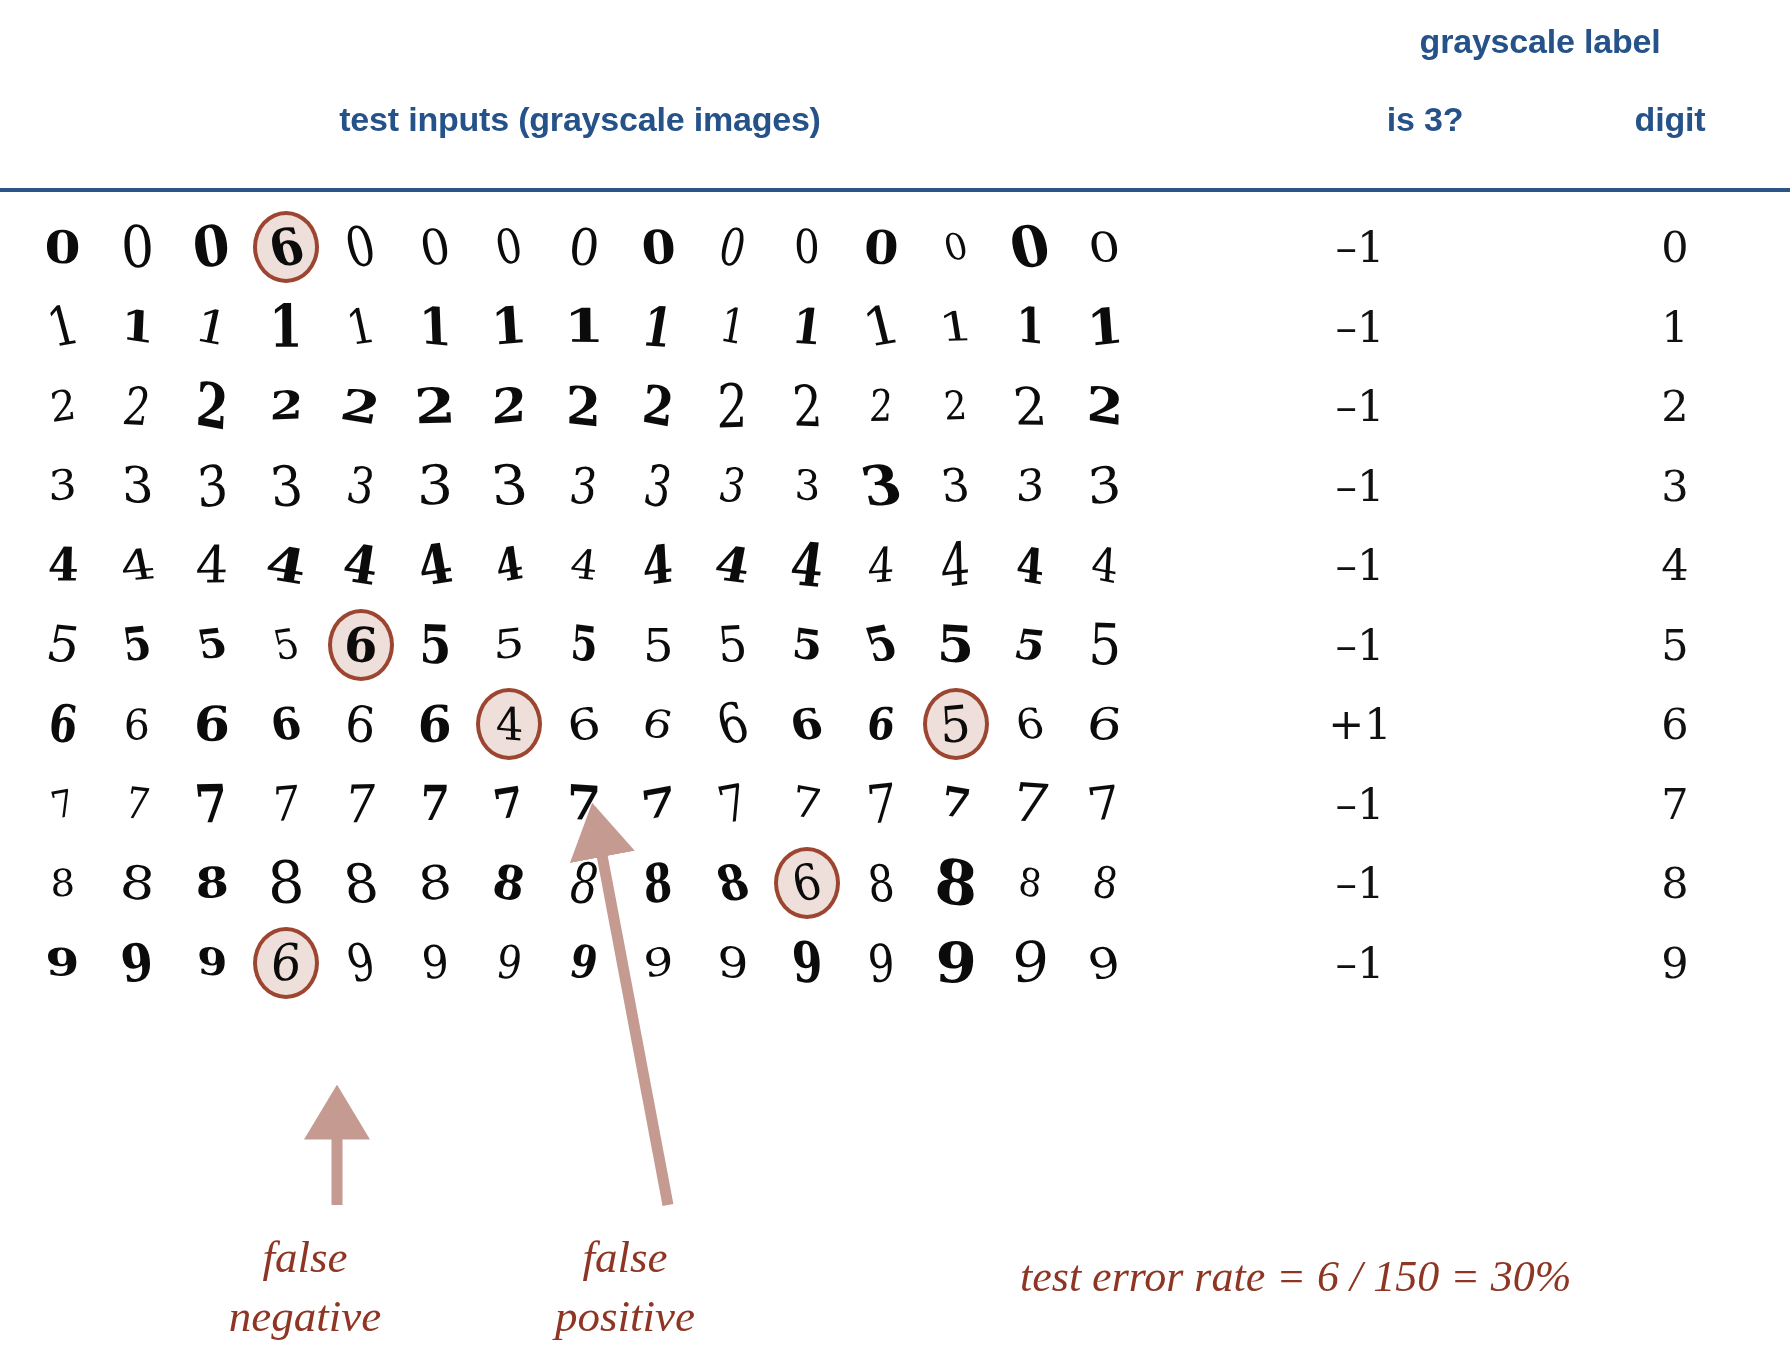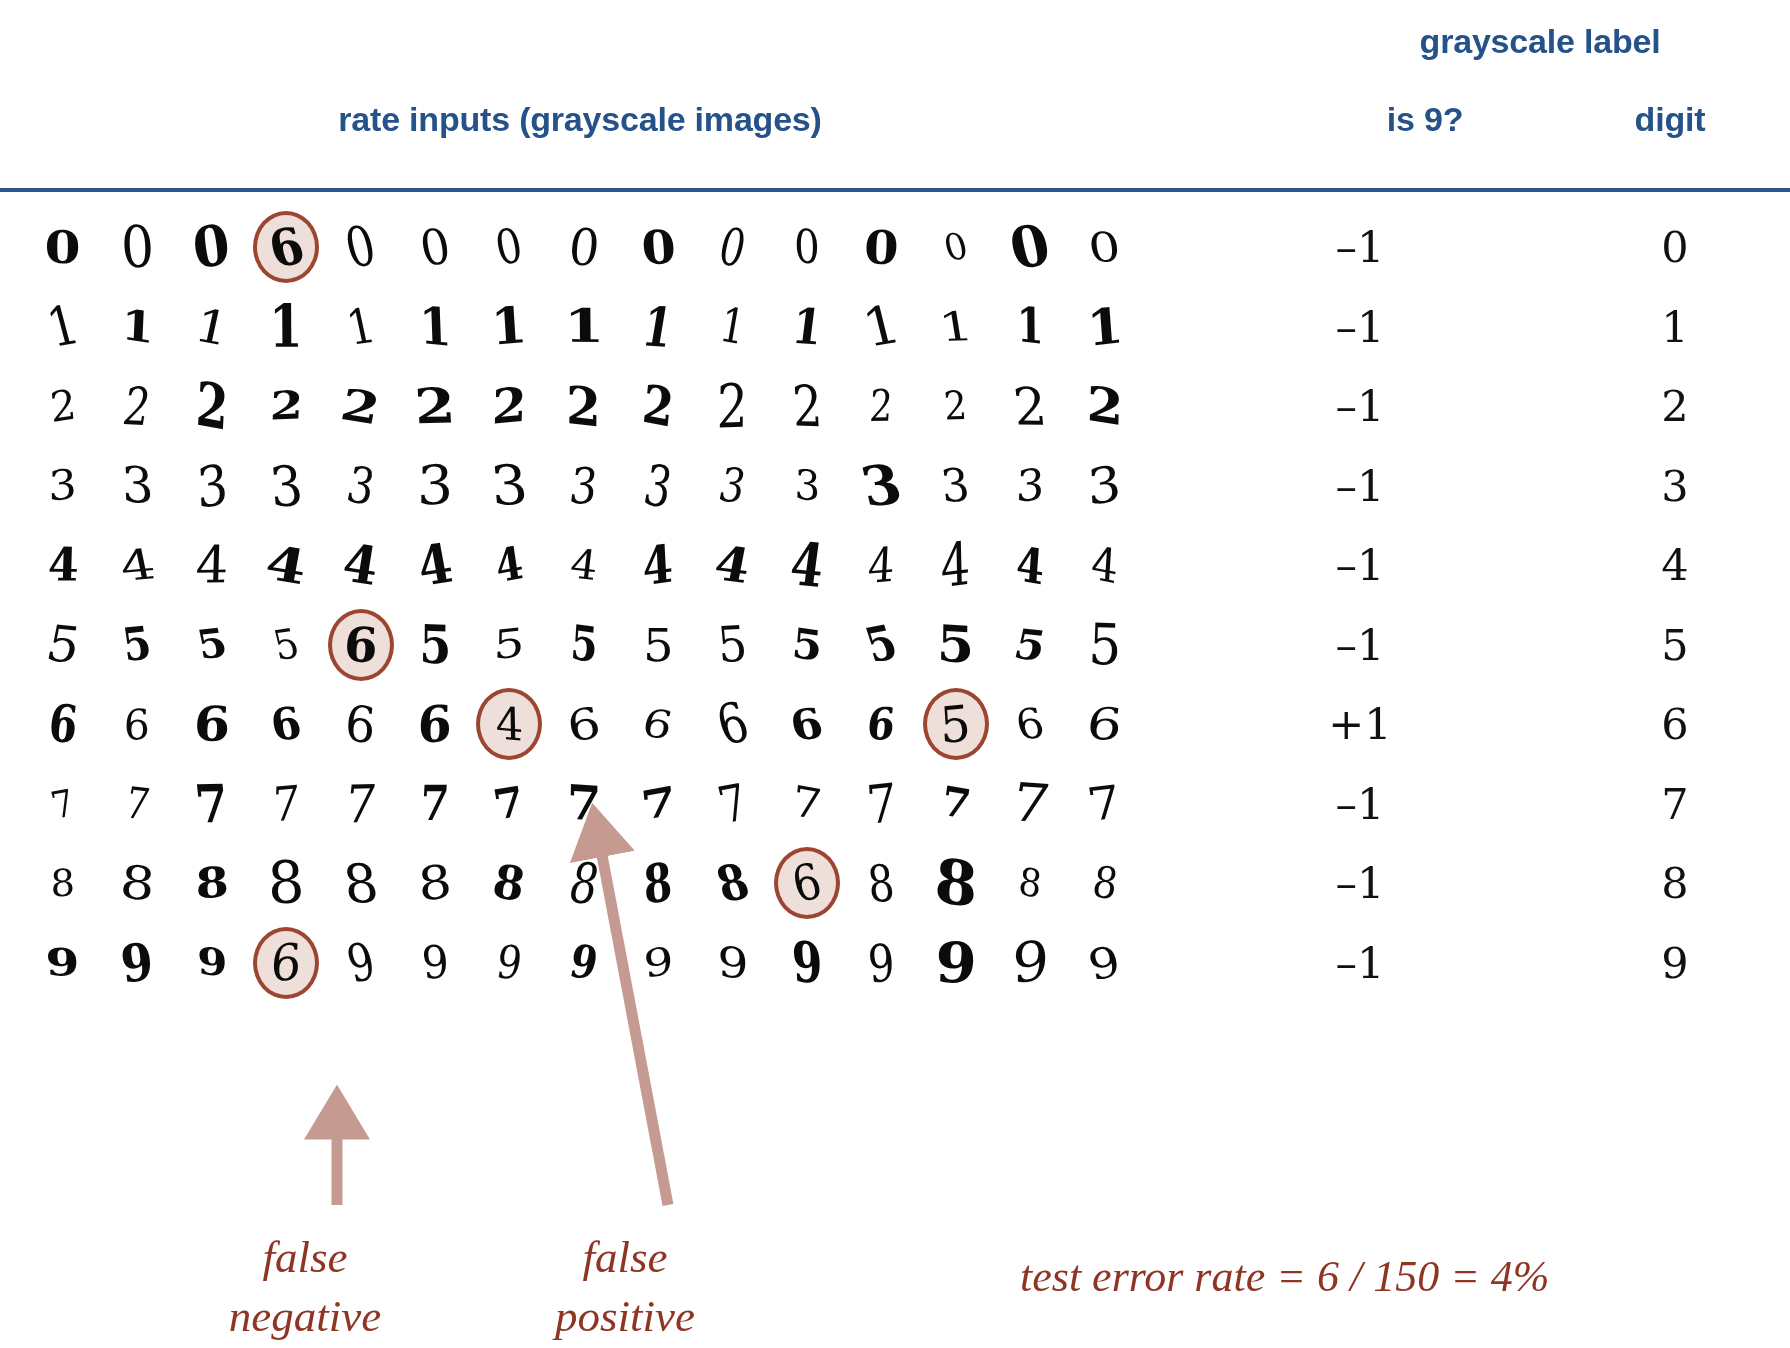--- a/index.html
+++ b/index.html
@@ -158,23 +158,23 @@
     left: 1020px;
     top: 1248px;
     width: 680px;
     text-align: left;
     font-size: 44px;
   }
 </style>
 </head>
 <body>
 
-<div class="hdr" id="hdr-inputs">rate inputs (grayscale images)</div>
+<div class="hdr" id="hdr-inputs">test inputs (grayscale images)</div>
 <div class="hdr" id="hdr-predicted">grayscale label</div>
-<div class="hdr" id="hdr-is6">is 9?</div>
+<div class="hdr" id="hdr-is6">is 3?</div>
 <div class="hdr" id="hdr-digit">digit</div>
 
 <div class="divider"></div>
 
 <div id="grid">
     <div class="row" style="top: 12px;">
       <div class="cell" style="left: 26px;">
         <span class="glyph" style="transform: rotate(0.71deg) skewX(0.68deg) scale(1.154, 0.995); font-weight: bold; font-size: 45px;">0</span>
       </div>
       <div class="cell" style="left: 100.4px;">
@@ -703,13 +703,13 @@
 
   <line x1="337" y1="1205" x2="337" y2="1100" stroke="#c49a91" stroke-width="11" marker-end="url(#ah)"></line>
 
   <line x1="668" y1="1205" x2="595" y2="818" stroke="#c49a91" stroke-width="11" marker-end="url(#ah)"></line>
 </svg>
 
 <div class="ann" id="ann-fn">false
 negative</div>
 <div class="ann" id="ann-fp">false
 positive</div>
-<div class="ann" id="ann-err">test error rate = 6 / 150 = 4%</div>
+<div class="ann" id="ann-err">test error rate = 6 / 150 = 30%</div>
 
 </body></html>

